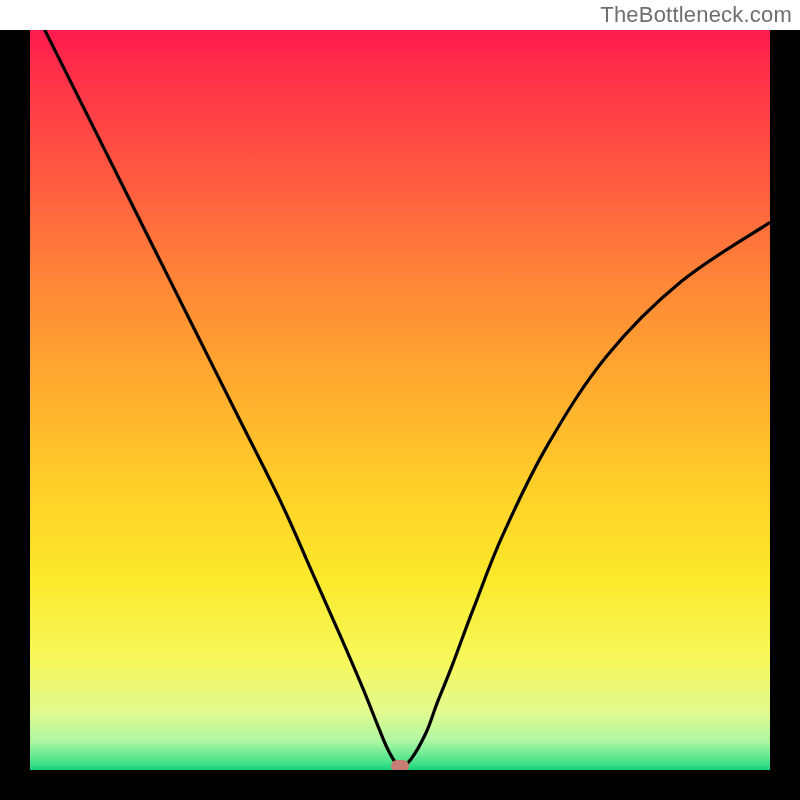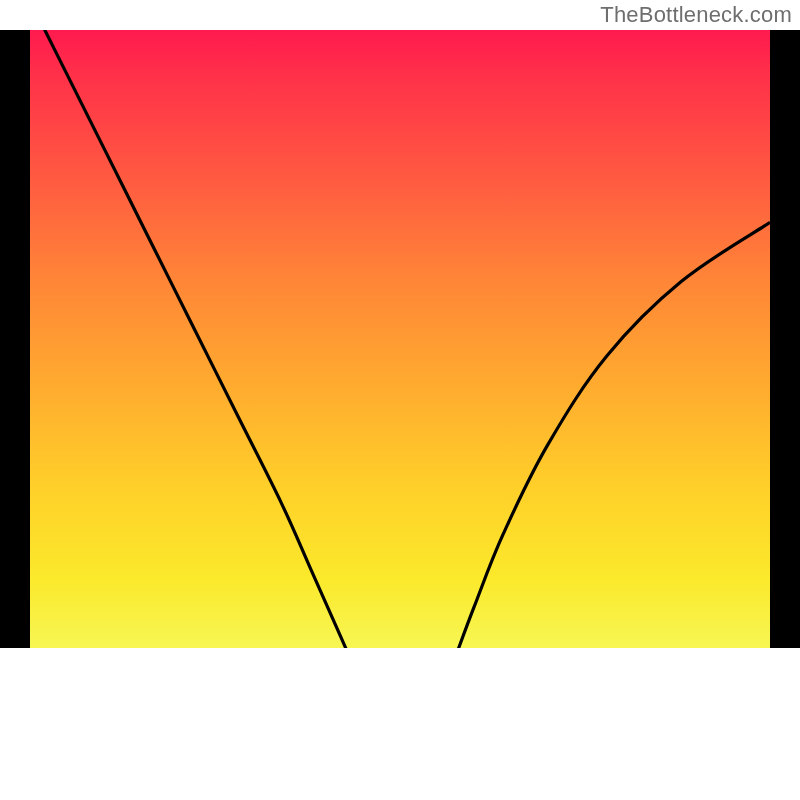--- a/index.html
+++ b/index.html
@@ -3,21 +3,21 @@
 <meta charset="utf-8">
 <style>
   body {
     margin: 0;
     padding: 0;
     background: #ffffff;
     font-family: Arial, Helvetica, sans-serif;
   }
   .wrapper {
     width: 800px;
-    height: 648px;
+    height: 800px;
     position: relative;
   }
   .watermark {
     position: absolute;
     top: 2px;
     right: 8px;
     color: #6e6e6e;
     font-size: 22px;
     font-weight: 500;
     letter-spacing: 0.2px;

